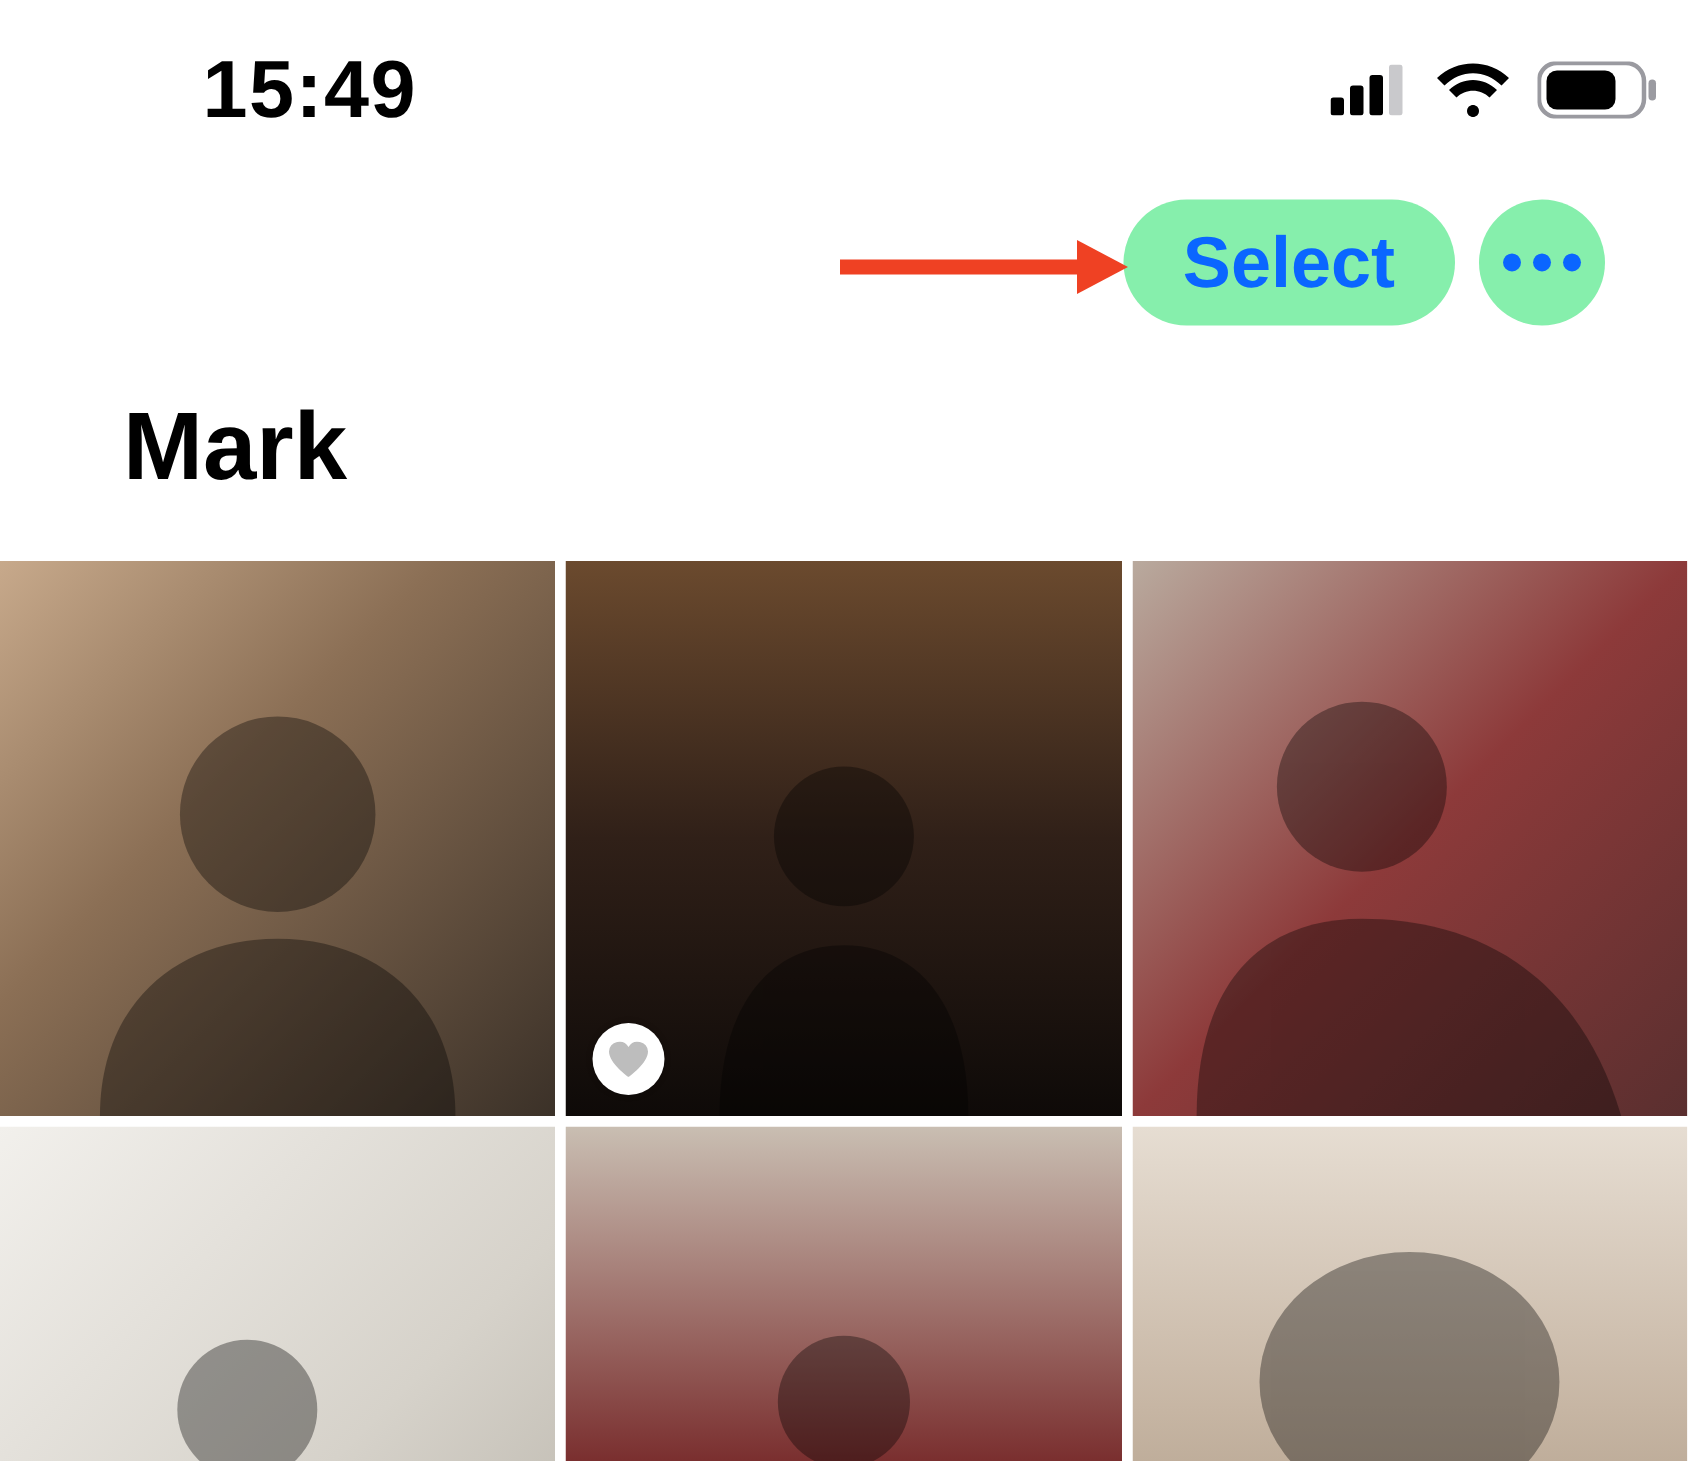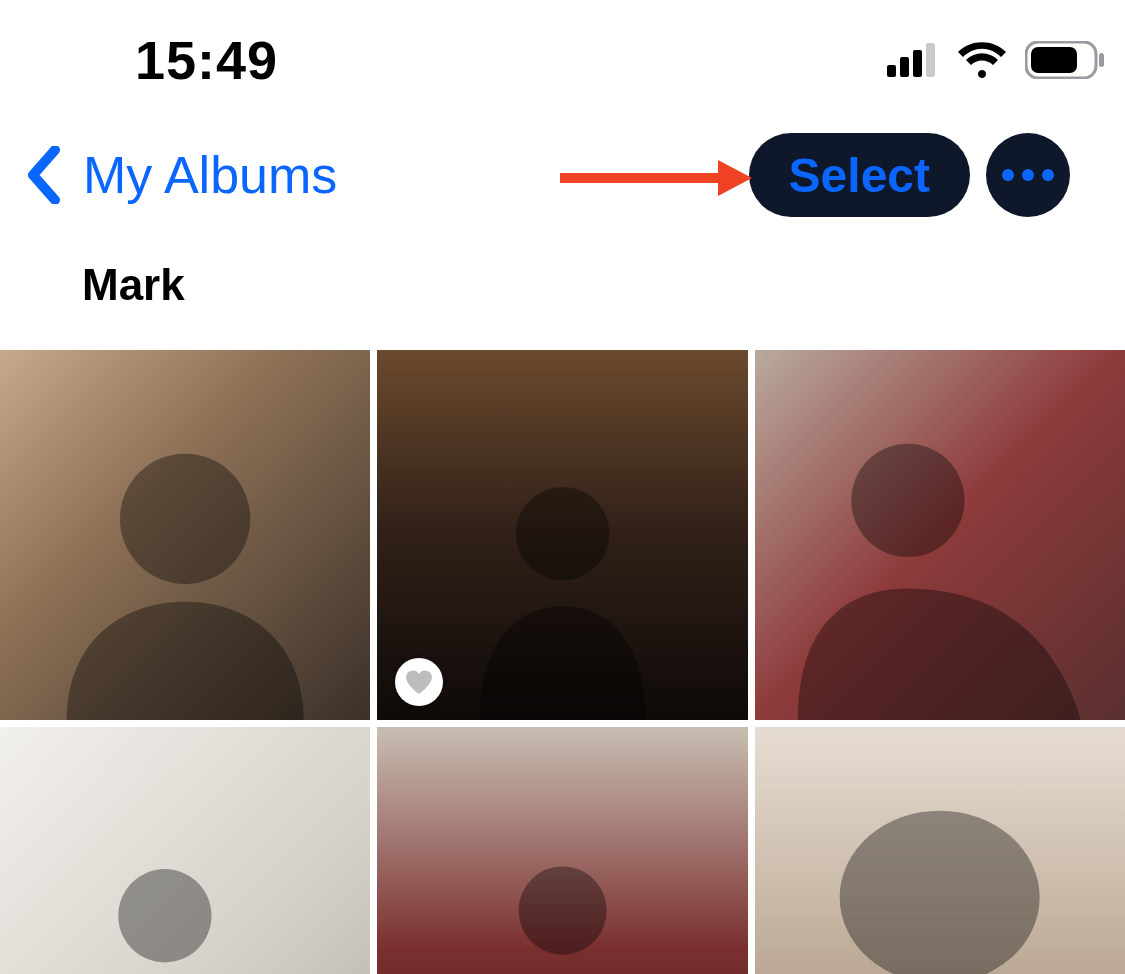--- a/index.html
+++ b/index.html
@@ -44,21 +44,21 @@
     color: #0a66ff;
   }
   .back-chevron svg { display: block; }
   .back-label {
     font-size: 52px;
     font-weight: 500;
     color: #0a66ff;
   }
   .nav-spacer { flex: 1; }
   .pill {
-    background: #0f172a;
+    background: #86efac;
     border-radius: 60px;
     display: flex;
     align-items: center;
     justify-content: center;
   }
   .select-pill {
     height: 84px;
     padding: 0 40px;
   }
   .select-label {
@@ -84,21 +84,21 @@
 
   
   .arrow-annot {
     position: absolute;
     pointer-events: none;
   }
   .arrow-annot svg { display: block; }
 
   
   .album-title {
-    font-size: 44px;
+    font-size: 64px;
     font-weight: 800;
     color: #000;
     padding: 30px 0 40px 82px;
   }
 
   
   .photo-grid {
     display: grid;
     grid-template-columns: repeat(3, 1fr);
     gap: 7px;
@@ -168,28 +168,20 @@
       <svg width="80" height="38" viewBox="0 0 80 38">
         <rect x="1" y="1" width="70" height="36" rx="12" ry="12" fill="none" stroke="#9a9aa0" stroke-width="3"></rect>
         <rect x="6" y="6" width="46" height="26" rx="7" fill="#000"></rect>
         <rect x="74" y="12" width="5" height="14" rx="2.5" fill="#9a9aa0"></rect>
       </svg>
     </span>
   </div>
 </div>
 
 <div class="nav-bar">
-  <div class="back-group">
-    <span class="back-chevron">
-      <svg width="36" height="58" viewBox="0 0 36 58">
-        <polyline points="30,4 8,29 30,54" fill="none" stroke="#0a66ff" stroke-width="10" stroke-linecap="round" stroke-linejoin="round"></polyline>
-      </svg>
-    </span>
-    <span class="back-label">My Albums</span>
-  </div>
 
   <div class="nav-spacer"></div>
 
   <div class="arrow-annot" style="left:560px; top:38px;">
     <svg width="192" height="40" viewBox="0 0 192 40">
       <line x1="0" y1="20" x2="158" y2="20" stroke="#ef4123" stroke-width="10"></line>
       <polygon points="158,2 192,20 158,38" fill="#ef4123"></polygon>
     </svg>
   </div>
 

